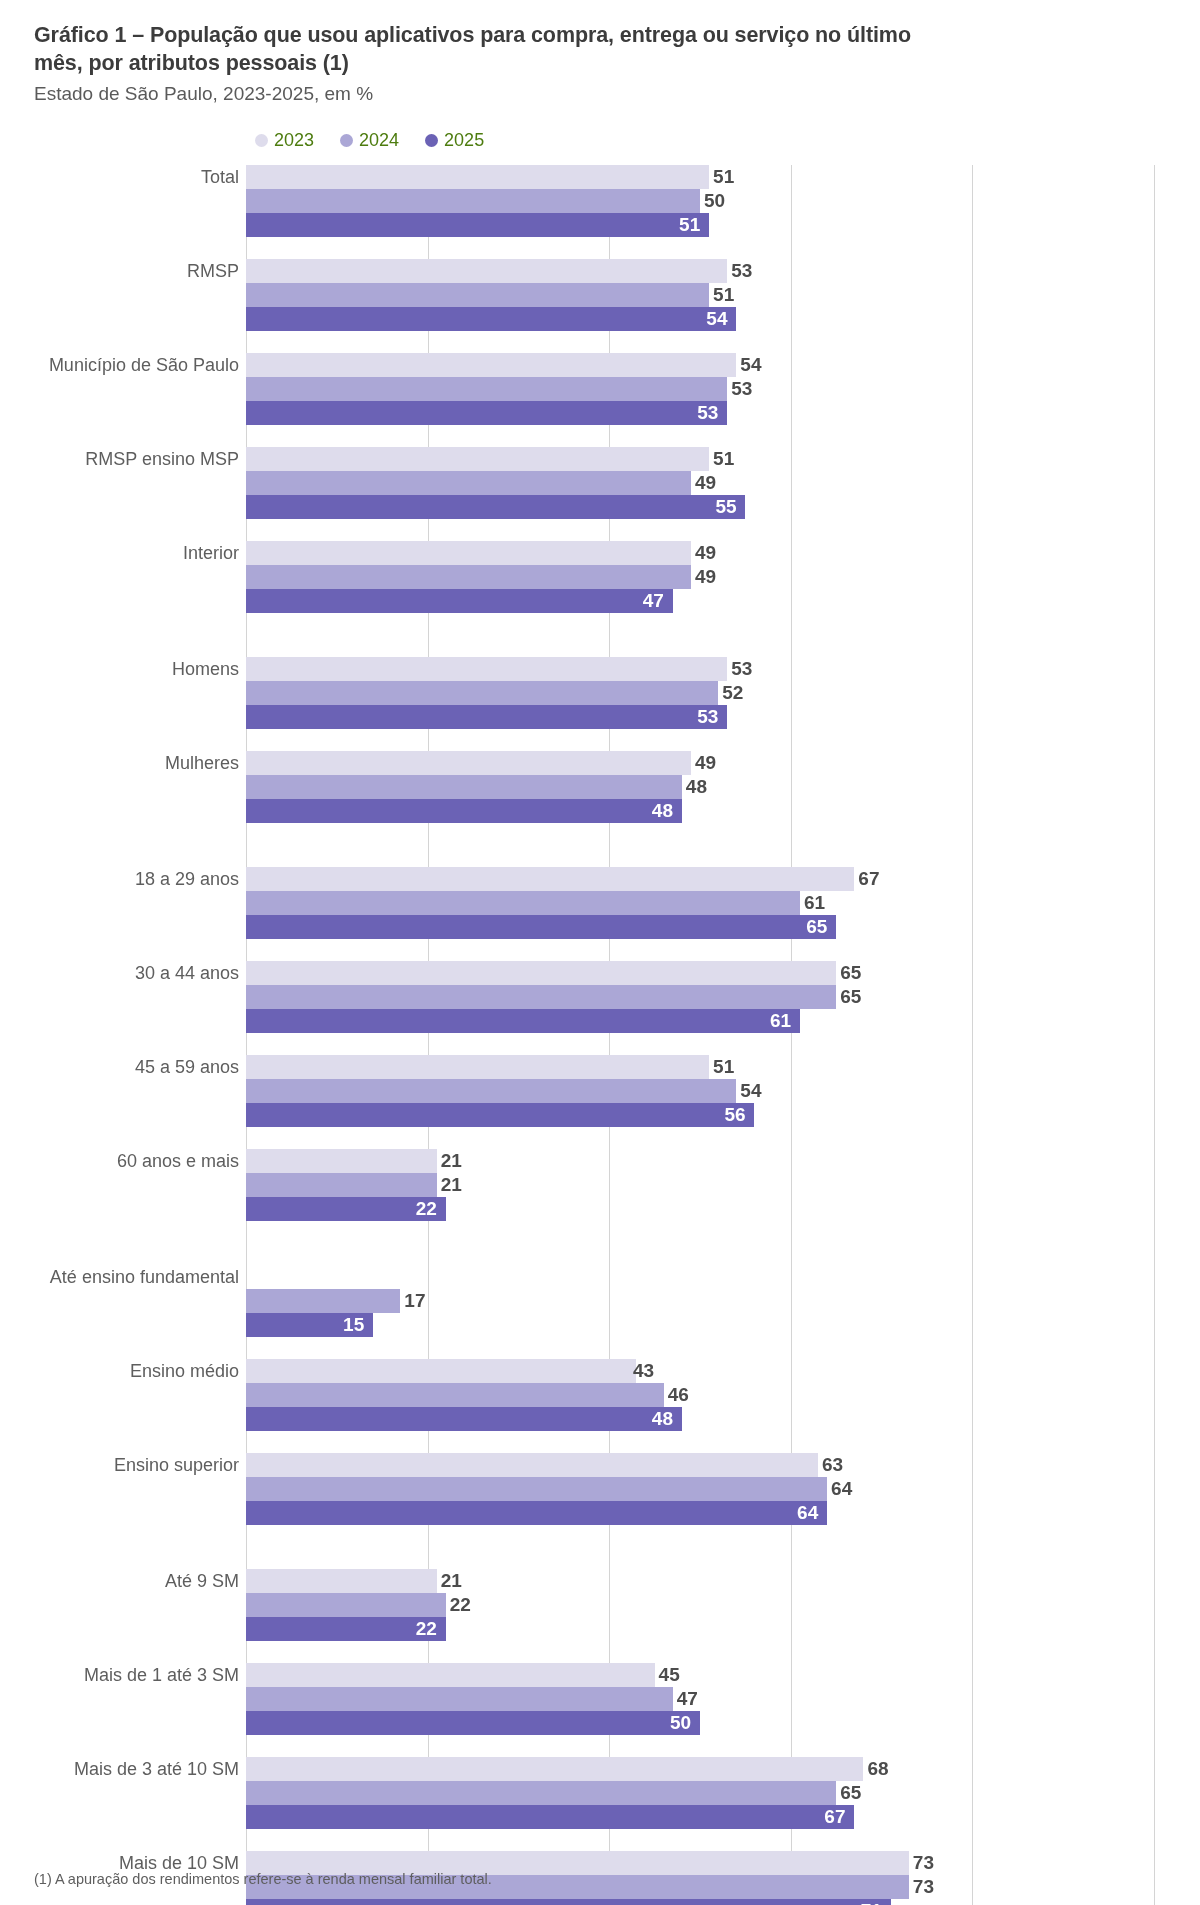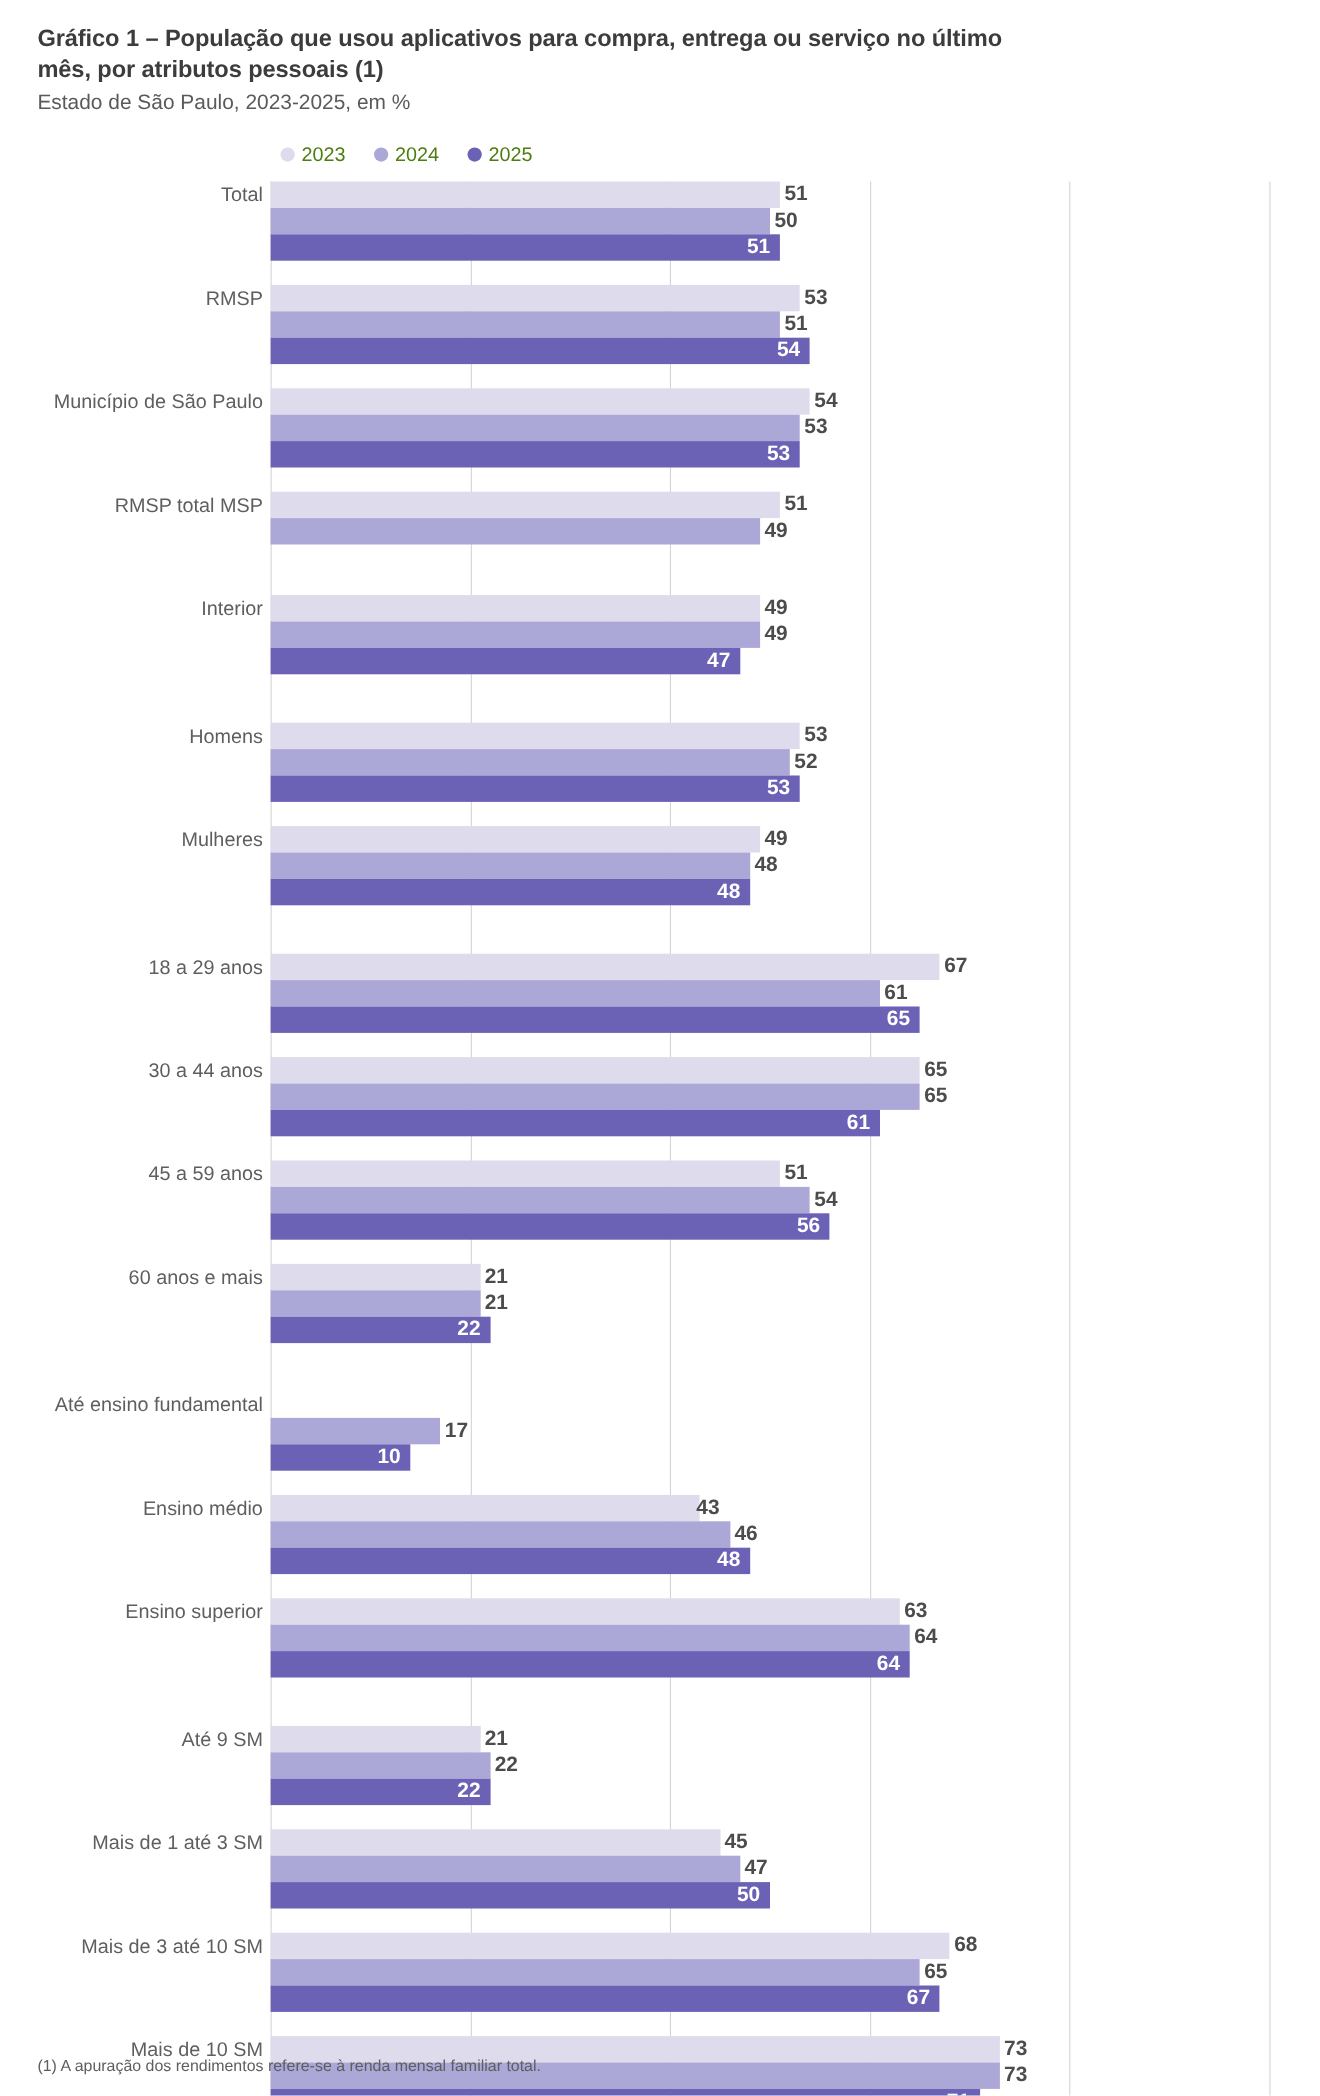--- a/index.html
+++ b/index.html
@@ -181,21 +181,21 @@
         <span class="legend-label">2025</span>
       </div>
     </div>
 
   <div class="plot-wrap">
     <div class="plot" id="plot" style="height: 1808px;">
       <div class="label-col" id="label-col">
           <div class="group-label" style="top: 3px;">Total</div>
           <div class="group-label" style="top: 97px;">RMSP</div>
           <div class="group-label" style="top: 191px;">Município de São Paulo</div>
-          <div class="group-label" style="top: 285px;">RMSP total MSP</div>
+          <div class="group-label" style="top: 285px;">RMSP ensino MSP</div>
           <div class="group-label" style="top: 379px;">Interior</div>
           <div class="group-label" style="top: 495px;">Homens</div>
           <div class="group-label" style="top: 589px;">Mulheres</div>
           <div class="group-label" style="top: 705px;">18 a 29 anos</div>
           <div class="group-label" style="top: 799px;">30 a 44 anos</div>
           <div class="group-label" style="top: 893px;">45 a 59 anos</div>
           <div class="group-label" style="top: 987px;">60 anos e mais</div>
           <div class="group-label" style="top: 1103px;">Até ensino fundamental</div>
           <div class="group-label" style="top: 1197px;">Ensino médio</div>
           <div class="group-label" style="top: 1291px;">Ensino superior</div>
@@ -250,20 +250,24 @@
             <div class="bar-value inside" style="left: 451.24px;">53</div>
           </div>
           <div class="bar-row" style="position: absolute; left: 0px; right: 0px; top: 282px;">
             <div class="bar" style="width: 463.08px; background: rgb(222, 220, 236);"></div>
             <div class="bar-value outside" style="left: 467.08px;">51</div>
           </div>
           <div class="bar-row" style="position: absolute; left: 0px; right: 0px; top: 306px;">
             <div class="bar" style="width: 444.92px; background: rgb(171, 167, 214);"></div>
             <div class="bar-value outside" style="left: 448.92px;">49</div>
           </div>
+          <div class="bar-row" style="position: absolute; left: 0px; right: 0px; top: 330px;">
+            <div class="bar" style="width: 499.4px; background: rgb(107, 98, 181);"></div>
+            <div class="bar-value inside" style="left: 469.4px;">55</div>
+          </div>
           <div class="bar-row" style="position: absolute; left: 0px; right: 0px; top: 376px;">
             <div class="bar" style="width: 444.92px; background: rgb(222, 220, 236);"></div>
             <div class="bar-value outside" style="left: 448.92px;">49</div>
           </div>
           <div class="bar-row" style="position: absolute; left: 0px; right: 0px; top: 400px;">
             <div class="bar" style="width: 444.92px; background: rgb(171, 167, 214);"></div>
             <div class="bar-value outside" style="left: 448.92px;">49</div>
           </div>
           <div class="bar-row" style="position: absolute; left: 0px; right: 0px; top: 424px;">
             <div class="bar" style="width: 426.76px; background: rgb(107, 98, 181);"></div>
@@ -340,21 +344,21 @@
           <div class="bar-row" style="position: absolute; left: 0px; right: 0px; top: 1032px;">
             <div class="bar" style="width: 199.76px; background: rgb(107, 98, 181);"></div>
             <div class="bar-value inside" style="left: 169.76px;">22</div>
           </div>
           <div class="bar-row" style="position: absolute; left: 0px; right: 0px; top: 1124px;">
             <div class="bar" style="width: 154.36px; background: rgb(171, 167, 214);"></div>
             <div class="bar-value outside" style="left: 158.36px;">17</div>
           </div>
           <div class="bar-row" style="position: absolute; left: 0px; right: 0px; top: 1148px;">
             <div class="bar" style="width: 127.12px; background: rgb(107, 98, 181);"></div>
-            <div class="bar-value inside" style="left: 97.12px;">10</div>
+            <div class="bar-value inside" style="left: 97.12px;">15</div>
           </div>
           <div class="bar-row" style="position: absolute; left: 0px; right: 0px; top: 1194px;">
             <div class="bar" style="width: 390.44px; background: rgb(222, 220, 236);"></div>
             <div class="bar-value outside" style="left: 387px;">43</div>
           </div>
           <div class="bar-row" style="position: absolute; left: 0px; right: 0px; top: 1218px;">
             <div class="bar" style="width: 417.68px; background: rgb(171, 167, 214);"></div>
             <div class="bar-value outside" style="left: 421.68px;">46</div>
           </div>
           <div class="bar-row" style="position: absolute; left: 0px; right: 0px; top: 1242px;">

